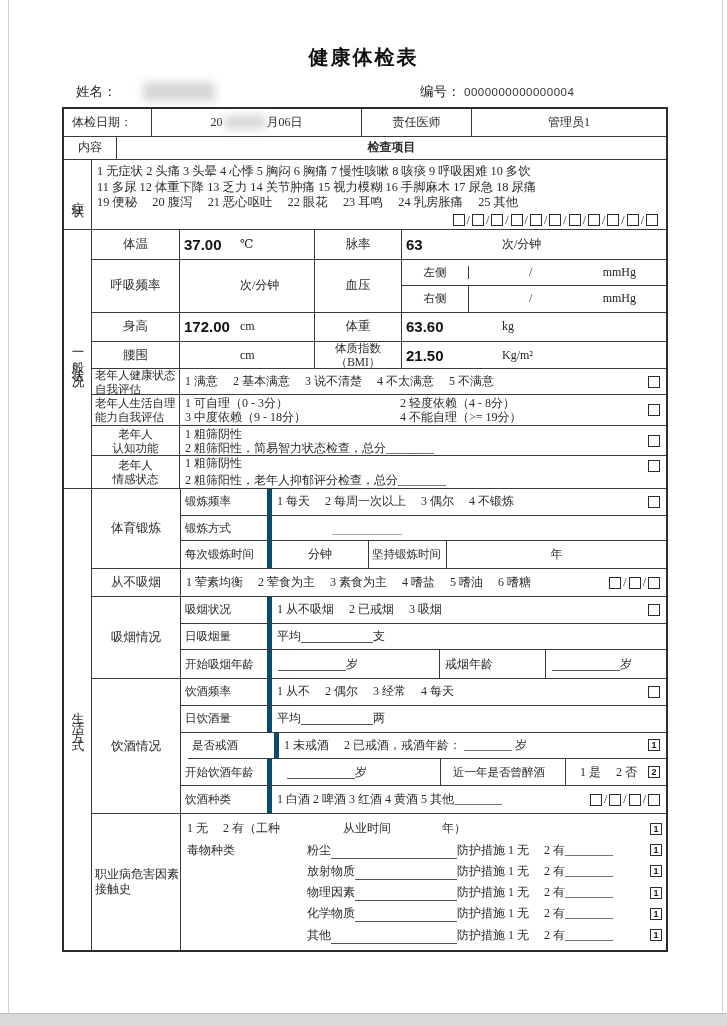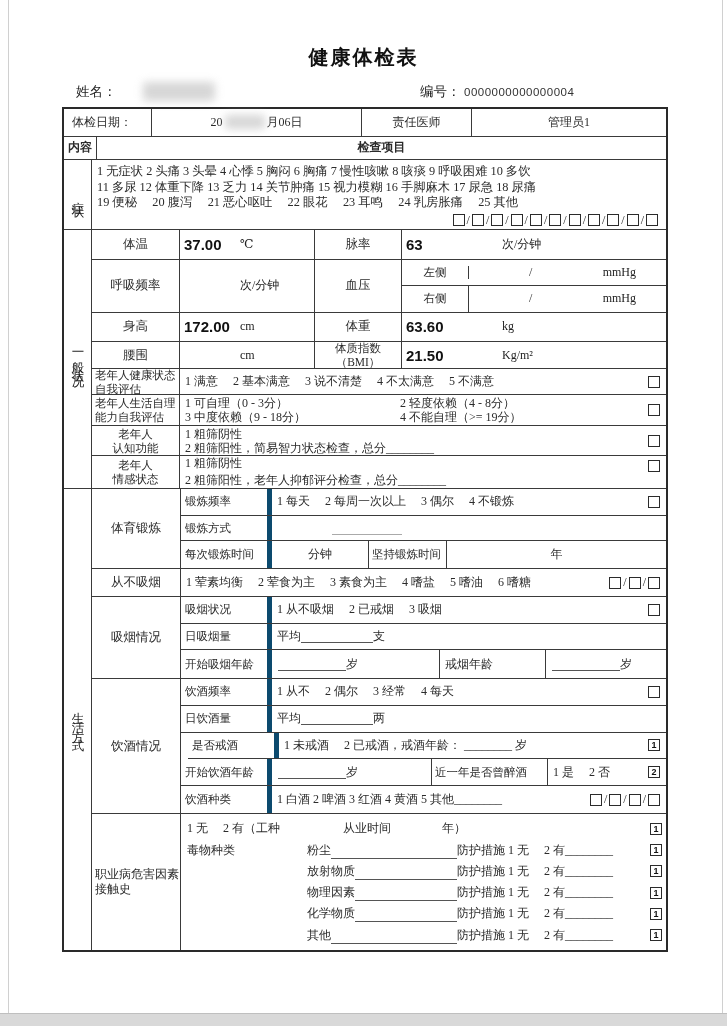--- a/index.html
+++ b/index.html
@@ -94,21 +94,21 @@
     <div class="c cen" style="width:210px;">
       <span>20</span>
       <span class="blur" style="position:static;display:inline-block;width:40px;height:14px;margin:0 2px;"></span>
       <span>月06日</span>
     </div>
     <div class="c cen" style="width:110px;">责任医师</div>
     <div class="c cen end" style="flex:1;">管理员1</div>
   </div>
 
   <div class="r" style="height:25px;">
-    <div class="c cen" style="width:33px;font-weight:bold;">内容</div>
+    <div class="c cen" style="width:53px;font-weight:normal;">内容</div>
     <div class="c cen end" style="flex:1;font-weight:bold;">检查项目</div>
   </div>
 
   <div class="band" style="height:70px;">
     <div class="cat">
       <span class="vlabel" style="letter-spacing:3px;">症状</span>
     </div>
     <div class="symp-cont">
       <div class="symp-line pre">1 无症状 2 头痛 3 头晕 4 心悸 5 胸闷 6 胸痛 7 慢性咳嗽 8 咳痰 9 呼吸困难 10 多饮</div>
       <div class="symp-line pre">11 多尿 12 体重下降 13 乏力 14 关节肿痛 15 视力模糊 16 手脚麻木 17 尿急 18 尿痛</div>
@@ -370,21 +370,21 @@
                 <span>两</span>
               </div>
             </div>
             <div class="r" style="height:27px;margin-left:7px;">
               <div class="sub">是否戒酒</div>
               <div class="cont pre">
                 <span>1 未戒酒　 2 已戒酒，戒酒年龄： ________ 岁</span>
                 <span class="boxrow mlauto"><span class="cbn">1</span></span>
               </div>
             </div>
-            <div class="r" style="height:27px;">
+            <div class="r" style="height:27px;gap:9px;">
               <div class="sub" style="font-size:11.5px;">开始饮酒年龄</div>
               <div class="c" style="width:160px;padding-left:6px;">
                 <span class="blank" style="width:68px;"></span>
                 <span>岁</span>
               </div>
               <div class="c" style="width:116px;padding-left:3px;font-size:11.5px;">近一年是否曾醉酒</div>
               <div class="c end pre" style="flex:1;padding:0 6px 0 5px;">
                 <span>1 是　 2 否</span>
                 <span class="boxrow mlauto"><span class="cbn">2</span></span>
               </div>

